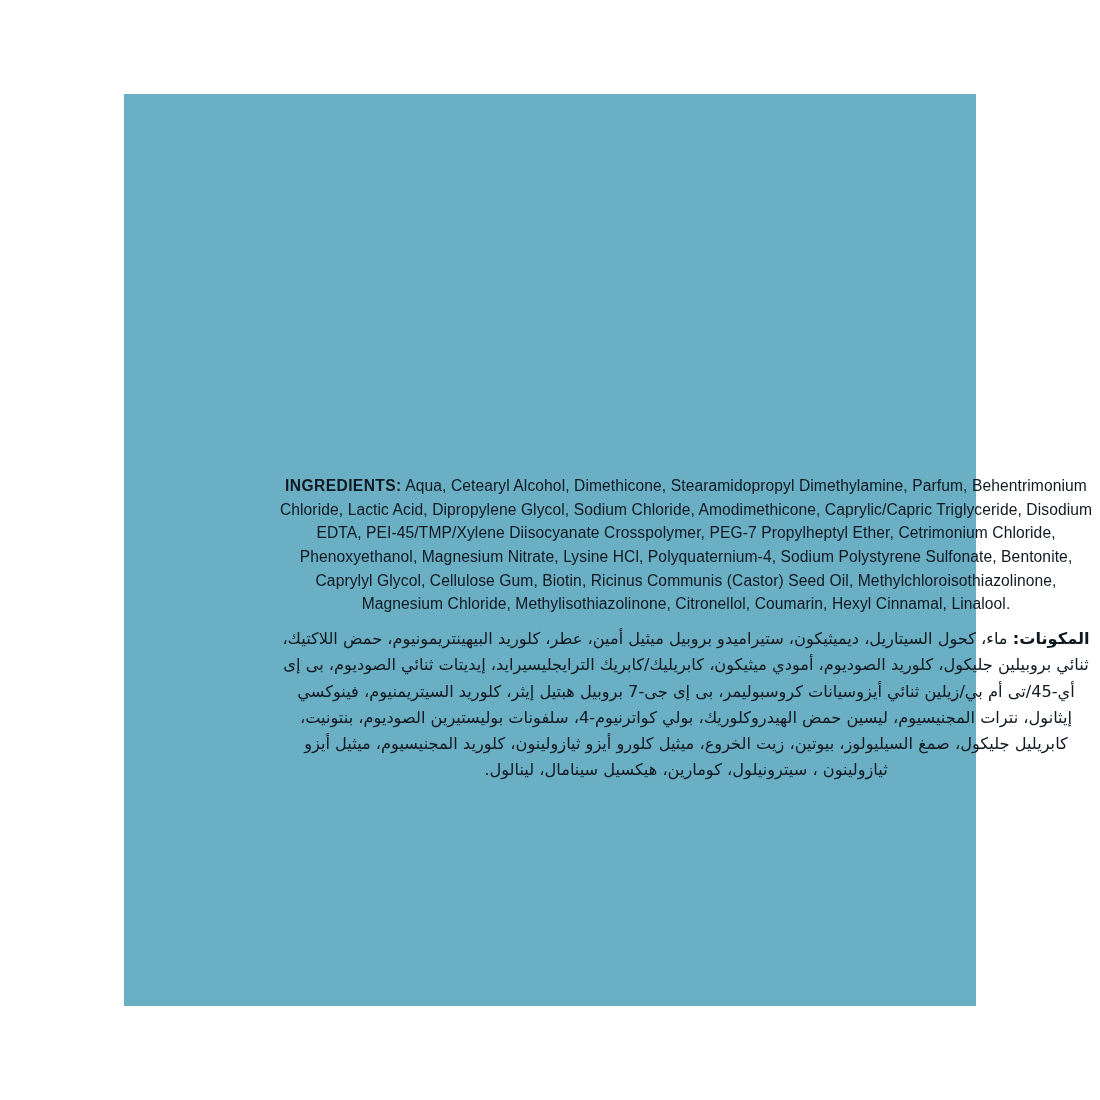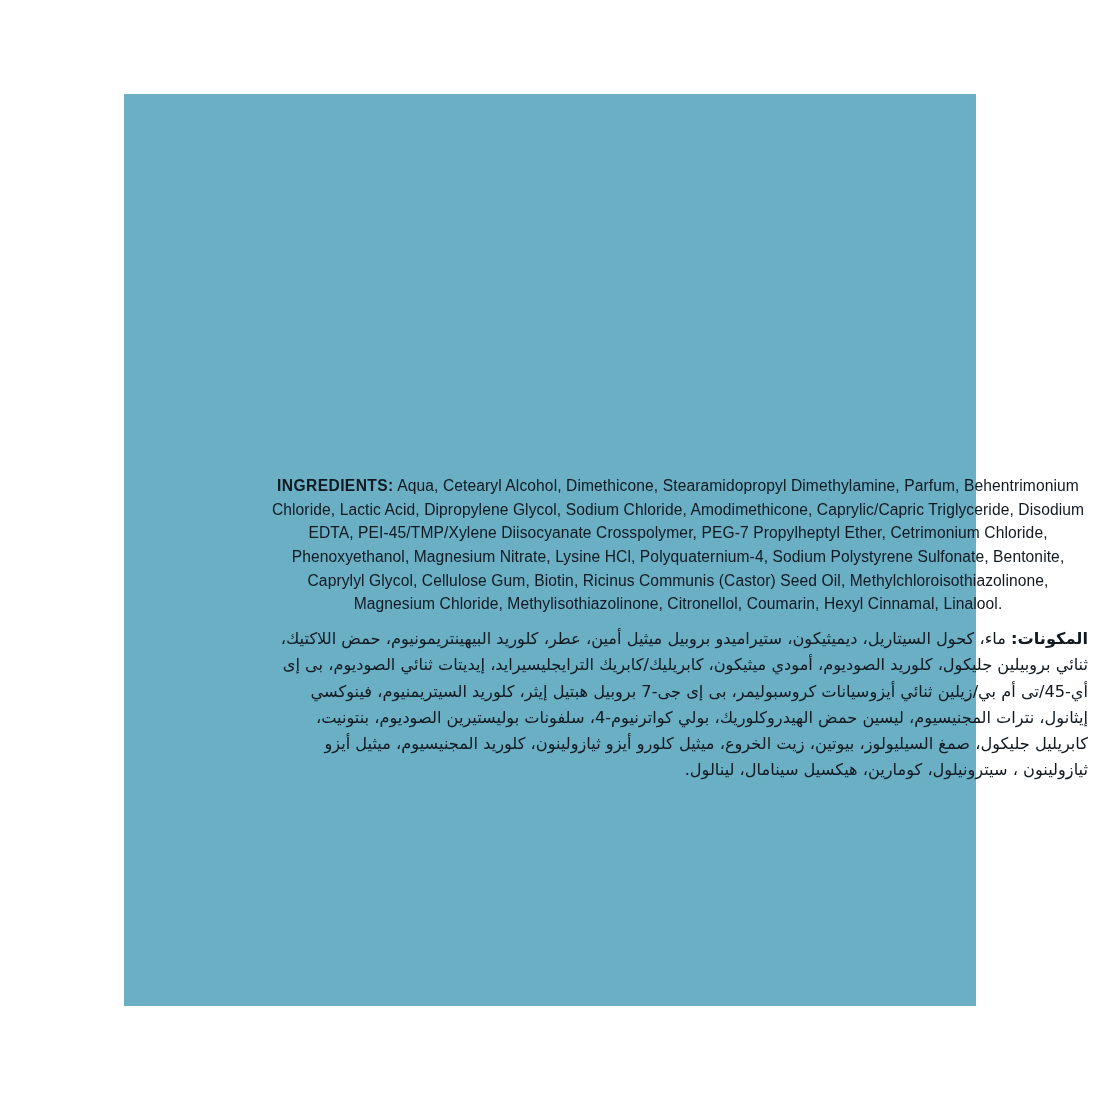--- a/index.html
+++ b/index.html
@@ -22,21 +22,21 @@
   .label-panel {
     position: absolute;
     left: 124px;
     top: 94px;
     width: 852px;
     height: 912px;
     background: #6aafc4;
   }
   .text-block {
     position: absolute;
-    left: 144px;
+    left: 152px;
     top: 380px;
     width: 820px;
   }
   .latin-ingredients {
     color: #101820;
     font-family: "Liberation Sans", sans-serif;
     font-size: 15.6px;
     line-height: 1.52;
     text-align: center;
     letter-spacing: 0.1px;
@@ -45,21 +45,21 @@
   .latin-ingredients .heading {
     font-weight: bold;
     letter-spacing: 0.4px;
   }
   .arabic-ingredients {
     direction: rtl;
     color: #101820;
     font-family: "DejaVu Sans", sans-serif;
     font-size: 16.2px;
     line-height: 1.62;
-    text-align: right;
+    text-align: center;
     margin: 10px 0 16px 0;
     unicode-bidi: embed;
   }
   .arabic-ingredients .heading {
     font-weight: bold;
   }
 </style>
 </head>
 <body>
 

